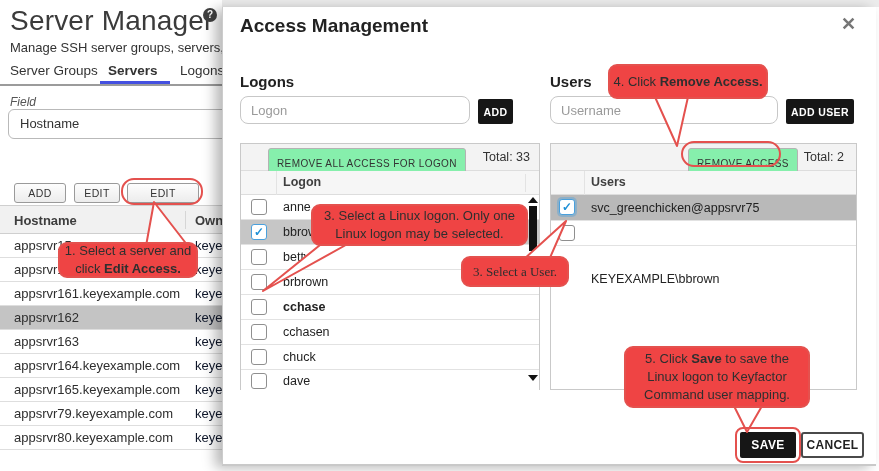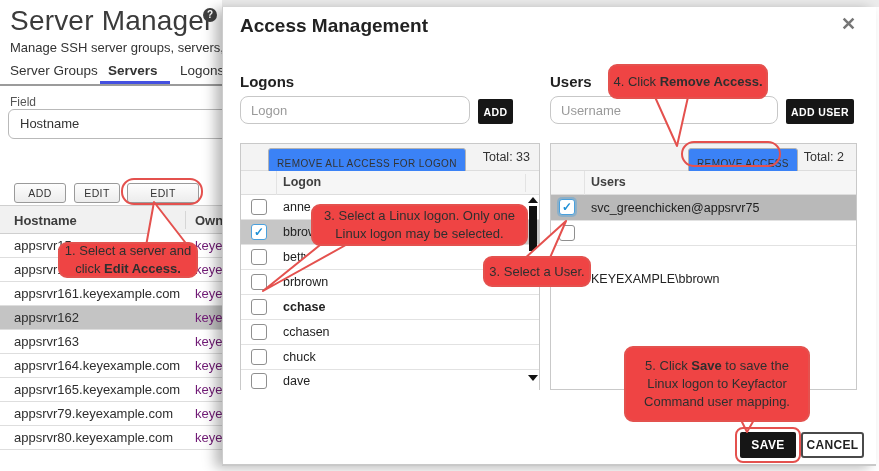--- a/index.html
+++ b/index.html
@@ -9,51 +9,51 @@
 
   
   .pg-title { left:10px; top:5px; font-size:28px; color:#3b3b3b; letter-spacing:.2px; }
   .help-badge { left:203px; top:8px; width:14px; height:14px; border-radius:50%; background:#3f3f3f; color:#fff;
                 font-size:10px; font-weight:bold; text-align:center; line-height:14px; }
   .pg-sub { left:10px; top:40px; font-size:13px; color:#333; white-space:nowrap; }
   .tab { top:63px; font-size:13.5px; color:#333; white-space:nowrap; cursor:default; }
   .tab.active { font-weight:bold; }
   .tab-underline { left:100px; top:81px; width:70px; height:3px; }
   .tab-divider { left:0; top:84px; width:260px; height:2px; background:#9b9b9b; }
-  .fld-label { left:10px; top:95px; font-size:12px; color:#555; }
+  .fld-label { left:10px; top:95px; font-size:12px; color:#555;font-style:italic; }
   .fld-select { left:8px; top:109px; width:240px; height:30px; border:1px solid #b9b9b9; border-radius:6px;
                 background:#fff; font-size:13px; color:#333; line-height:28px; padding-left:11px; }
   .pbtn { top:183px; height:20px; border:1px solid #9a9a9a; border-radius:3px; background:linear-gradient(#fdfdfd,#ececec);
           font-size:10.5px; letter-spacing:.4px; color:#333; text-align:center; line-height:18px; }
   .ptable-head { left:0; top:205px; width:260px; height:29px; background:#f1f1f1; border-top:1px solid #cfcfcf;
                  border-bottom:1px solid #cfcfcf; }
   .ptable-head .h1 { position:absolute; left:14px; top:7px; font-size:13px; font-weight:bold; color:#3d3d3d; }
   .ptable-head .h2 { position:absolute; left:195px; top:7px; font-size:13px; font-weight:bold; color:#3d3d3d; }
   .ptable-head .vline { position:absolute; left:185px; top:5px; width:1px; height:18px; background:#d6d6d6; }
   .prow { left:0; width:260px; height:24px; border-bottom:1px solid #dedede; background:#fff; }
   .prow.sel { background:#c4c4c4; }
   .prow .c1 { position:absolute; left:14px; top:4px; font-size:13px; color:#2e2e2e; white-space:nowrap; }
-  .prow .c2 { position:absolute; left:195px; top:4px; font-size:13px; color:#701a75; white-space:nowrap; }
+  .prow .c2 { position:absolute; left:195px; top:4px; font-size:13px; color:#0f172a; white-space:nowrap; }
 
   
   .top-strip { left:222px; top:0; width:657px; height:7px; background:#ececec; }
   .modal { left:222px; top:7px; width:654px; height:459px; background:#fff; border-left:1px solid #ccc;
            border-bottom:2px solid #c9c9c9; box-shadow:-7px 2px 12px rgba(0,0,0,.28); z-index:2; }
   .m-title { left:240px; top:15px; font-size:19px; font-weight:bold; color:#222; z-index:3; }
   .m-close { left:841px; top:13px; font-size:18px; font-weight:bold; color:#767676; z-index:3; cursor:default; }
   .sec-head { top:73px; font-size:15px; font-weight:bold; color:#222; z-index:3; }
   .m-input { top:96px; height:28px; border:1px solid #c7c7c7; border-radius:8px; background:#fff; font-size:13px;
              color:#333; padding:0 10px; z-index:3; font-family:"Liberation Sans", sans-serif; }
   .m-input::placeholder { color:#9a9a9a; opacity:1; }
   .blackbtn { top:99px; height:25px; background:#161616; color:#fff; font-size:10.5px; font-weight:bold;
               letter-spacing:.4px; border:none; border-radius:2px; text-align:center; z-index:3;
               font-family:"Liberation Sans", sans-serif; }
   .mtable { top:143px; height:247px; background:#fff; border:1px solid #c9c9c9; z-index:3; }
   .mt-toolbar { position:absolute; left:0; top:0; width:100%; height:27px; background:#f3f3f3; border-bottom:1px solid #ddd; }
-  .mt-rmbtn { position:absolute; top:4px; height:30px; border:1px solid #b3b3b3; border-radius:3px; background:#3b82f6;
+  .mt-rmbtn { position:absolute; top:4px; height:30px; border:1px solid #b3b3b3; border-radius:3px; background:#86efac;
               font-size:10px; letter-spacing:.4px; color:#333; line-height:17px; padding:0 8px; white-space:nowrap;
               font-family:"Liberation Sans", sans-serif; }
   .mt-total { position:absolute; top:6px; font-size:12.5px; color:#333; }
   .mt-header { position:absolute; left:0; top:27px; width:100%; height:24px; background:#f6f6f6; border-bottom:1px solid #ddd; }
   .mt-header .lbl { position:absolute; top:4px; font-size:12.5px; font-weight:bold; color:#3f3f3f; }
   .vdiv { position:absolute; width:1px; background:#e3e3e3; }
   .mrow { position:absolute; left:0; width:100%; border-bottom:1px solid #e2e2e2; background:#fff; }
   .mrow.sel { background:#c6c6c6; }
   .mrow .lbl { position:absolute; font-size:12.5px; color:#222; white-space:nowrap; }
   .cbox { position:absolute; width:16px; height:16px; border:1px solid #8f8f8f; border-radius:3px; background:#fff; }
@@ -244,27 +244,27 @@
   <div class="abs callout" style="left:58px;top:242px;width:140px;height:36px;">
     <div><span>1. Select a server and</span></div>
     <div><span>click </span><b>Edit Access.</b></div>
   </div>
 
   <div class="abs callout" style="left:311px;top:204px;width:217px;height:42px;">
     <div>3. Select a Linux logon. Only one</div>
     <div>Linux logon may be selected.</div>
   </div>
 
-  <div class="abs callout" style="left:483px;top:256px;width:108px;height:31px;">
+  <div class="abs callout" style="left:461px;top:256px;width:108px;height:31px;font-family:Liberation Serif, serif;">
     <div>3. Select a User.</div>
   </div>
 
   <div class="abs callout" style="left:608px;top:64px;width:160px;height:35px;">
     <div><span>4. Click </span><b>Remove Access.</b></div>
   </div>
 
-  <div class="abs callout" style="left:624px;top:346px;width:186px;height:76px;">
+  <div class="abs callout" style="left:624px;top:346px;width:186px;height:62px;">
     <div><span>5. Click </span><b>Save</b><span> to save the</span></div>
     <div>Linux logon to Keyfactor</div>
     <div>Command user mapping.</div>
   </div>
 
 </div>
 
 </body></html>

